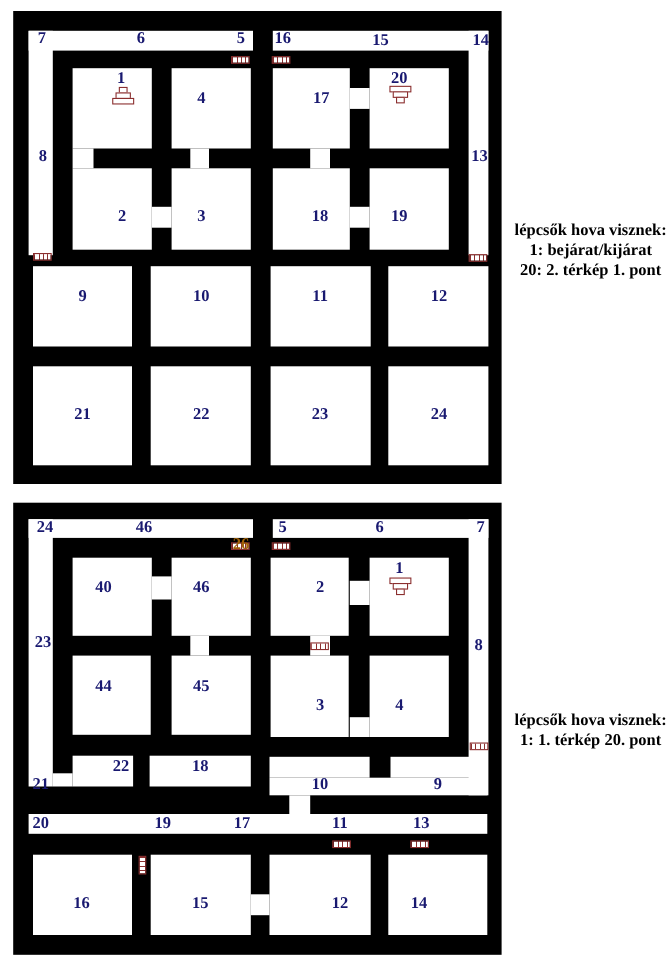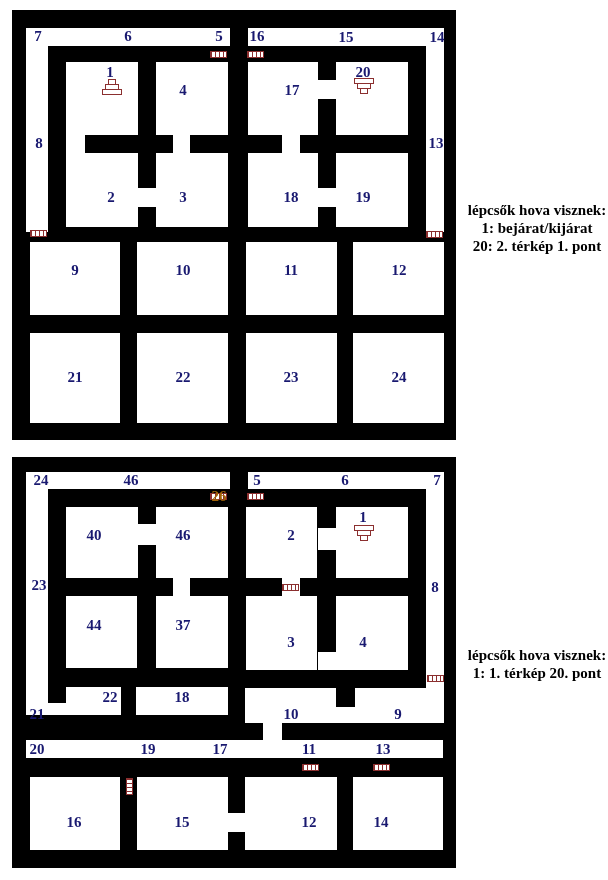--- a/index.html
+++ b/index.html
@@ -143,21 +143,21 @@
     <div class="room-label" style="left: 257px; top: 480px; color: rgb(25, 25, 112);">5</div>
     <div class="room-label" style="left: 345px; top: 480px; color: rgb(25, 25, 112);">6</div>
     <div class="room-label" style="left: 437px; top: 480px; color: rgb(25, 25, 112);">7</div>
     <div class="room-label" style="left: 39px; top: 585px; color: rgb(25, 25, 112);">23</div>
     <div class="room-label" style="left: 435px; top: 587px; color: rgb(25, 25, 112);">8</div>
     <div class="room-label" style="left: 94px; top: 535px; color: rgb(25, 25, 112);">40</div>
     <div class="room-label" style="left: 183px; top: 535px; color: rgb(25, 25, 112);">46</div>
     <div class="room-label" style="left: 291px; top: 535px; color: rgb(25, 25, 112);">2</div>
     <div class="room-label" style="left: 363px; top: 517px; color: rgb(25, 25, 112);">1</div>
     <div class="room-label" style="left: 94px; top: 625px; color: rgb(25, 25, 112);">44</div>
-    <div class="room-label" style="left: 183px; top: 625px; color: rgb(25, 25, 112);">37</div>
+    <div class="room-label" style="left: 183px; top: 625px; color: rgb(25, 25, 112);">45</div>
     <div class="room-label" style="left: 291px; top: 642px; color: rgb(25, 25, 112);">3</div>
     <div class="room-label" style="left: 363px; top: 642px; color: rgb(25, 25, 112);">4</div>
     <div class="room-label" style="left: 110px; top: 697px; color: rgb(25, 25, 112);">22</div>
     <div class="room-label" style="left: 182px; top: 697px; color: rgb(25, 25, 112);">18</div>
     <div class="room-label" style="left: 37px; top: 714px; color: rgb(25, 25, 112);">21</div>
     <div class="room-label" style="left: 291px; top: 714px; color: rgb(25, 25, 112);">10</div>
     <div class="room-label" style="left: 398px; top: 714px; color: rgb(25, 25, 112);">9</div>
     <div class="room-label" style="left: 37px; top: 749px; color: rgb(25, 25, 112);">20</div>
     <div class="room-label" style="left: 148px; top: 749px; color: rgb(25, 25, 112);">19</div>
     <div class="room-label" style="left: 220px; top: 749px; color: rgb(25, 25, 112);">17</div>

